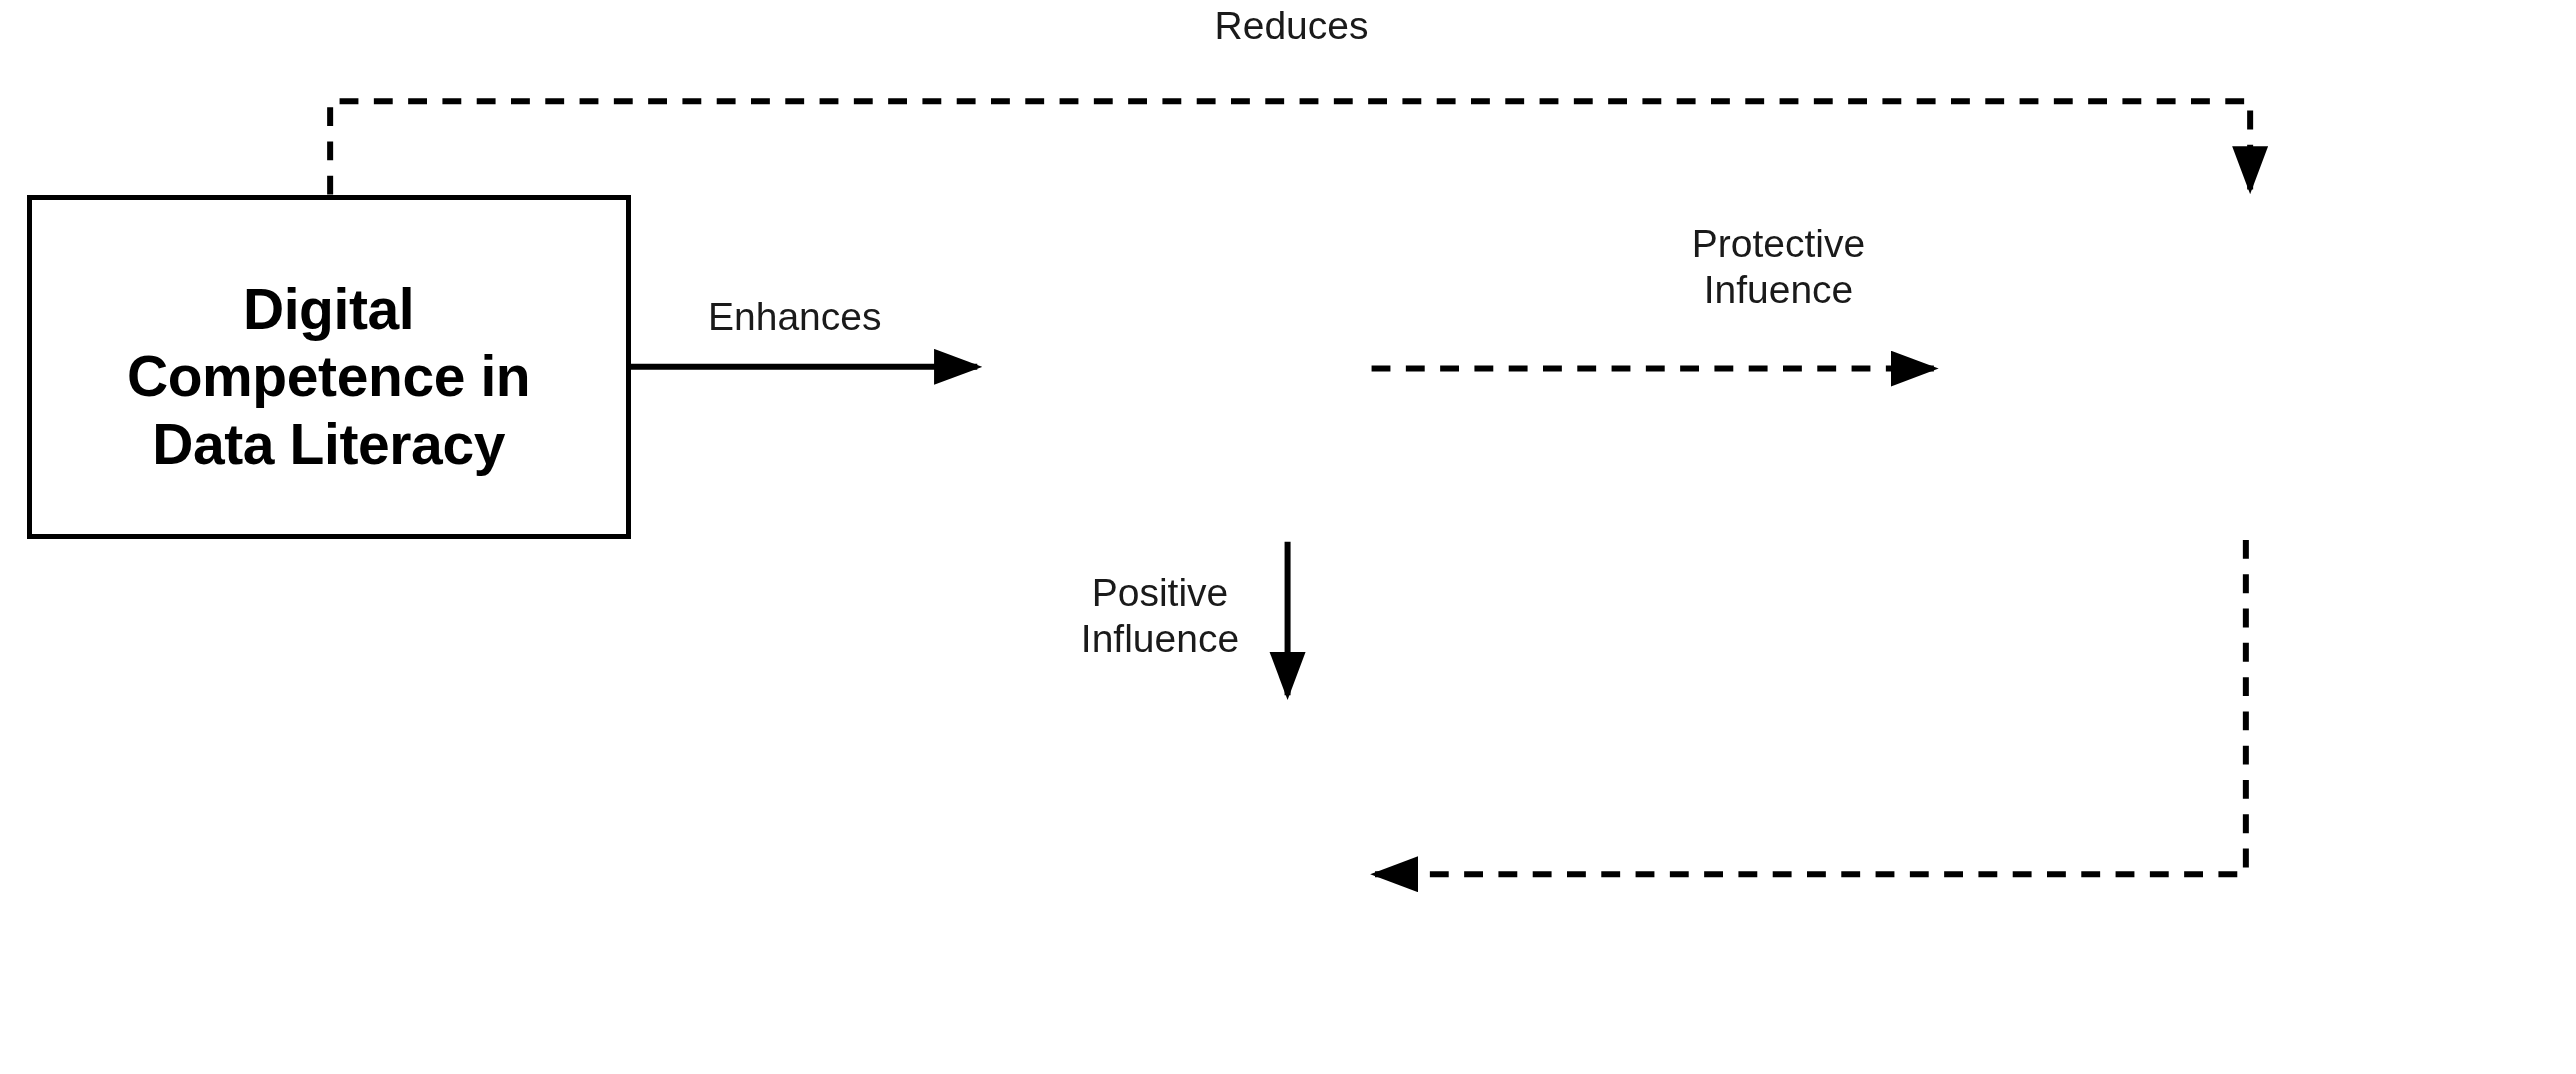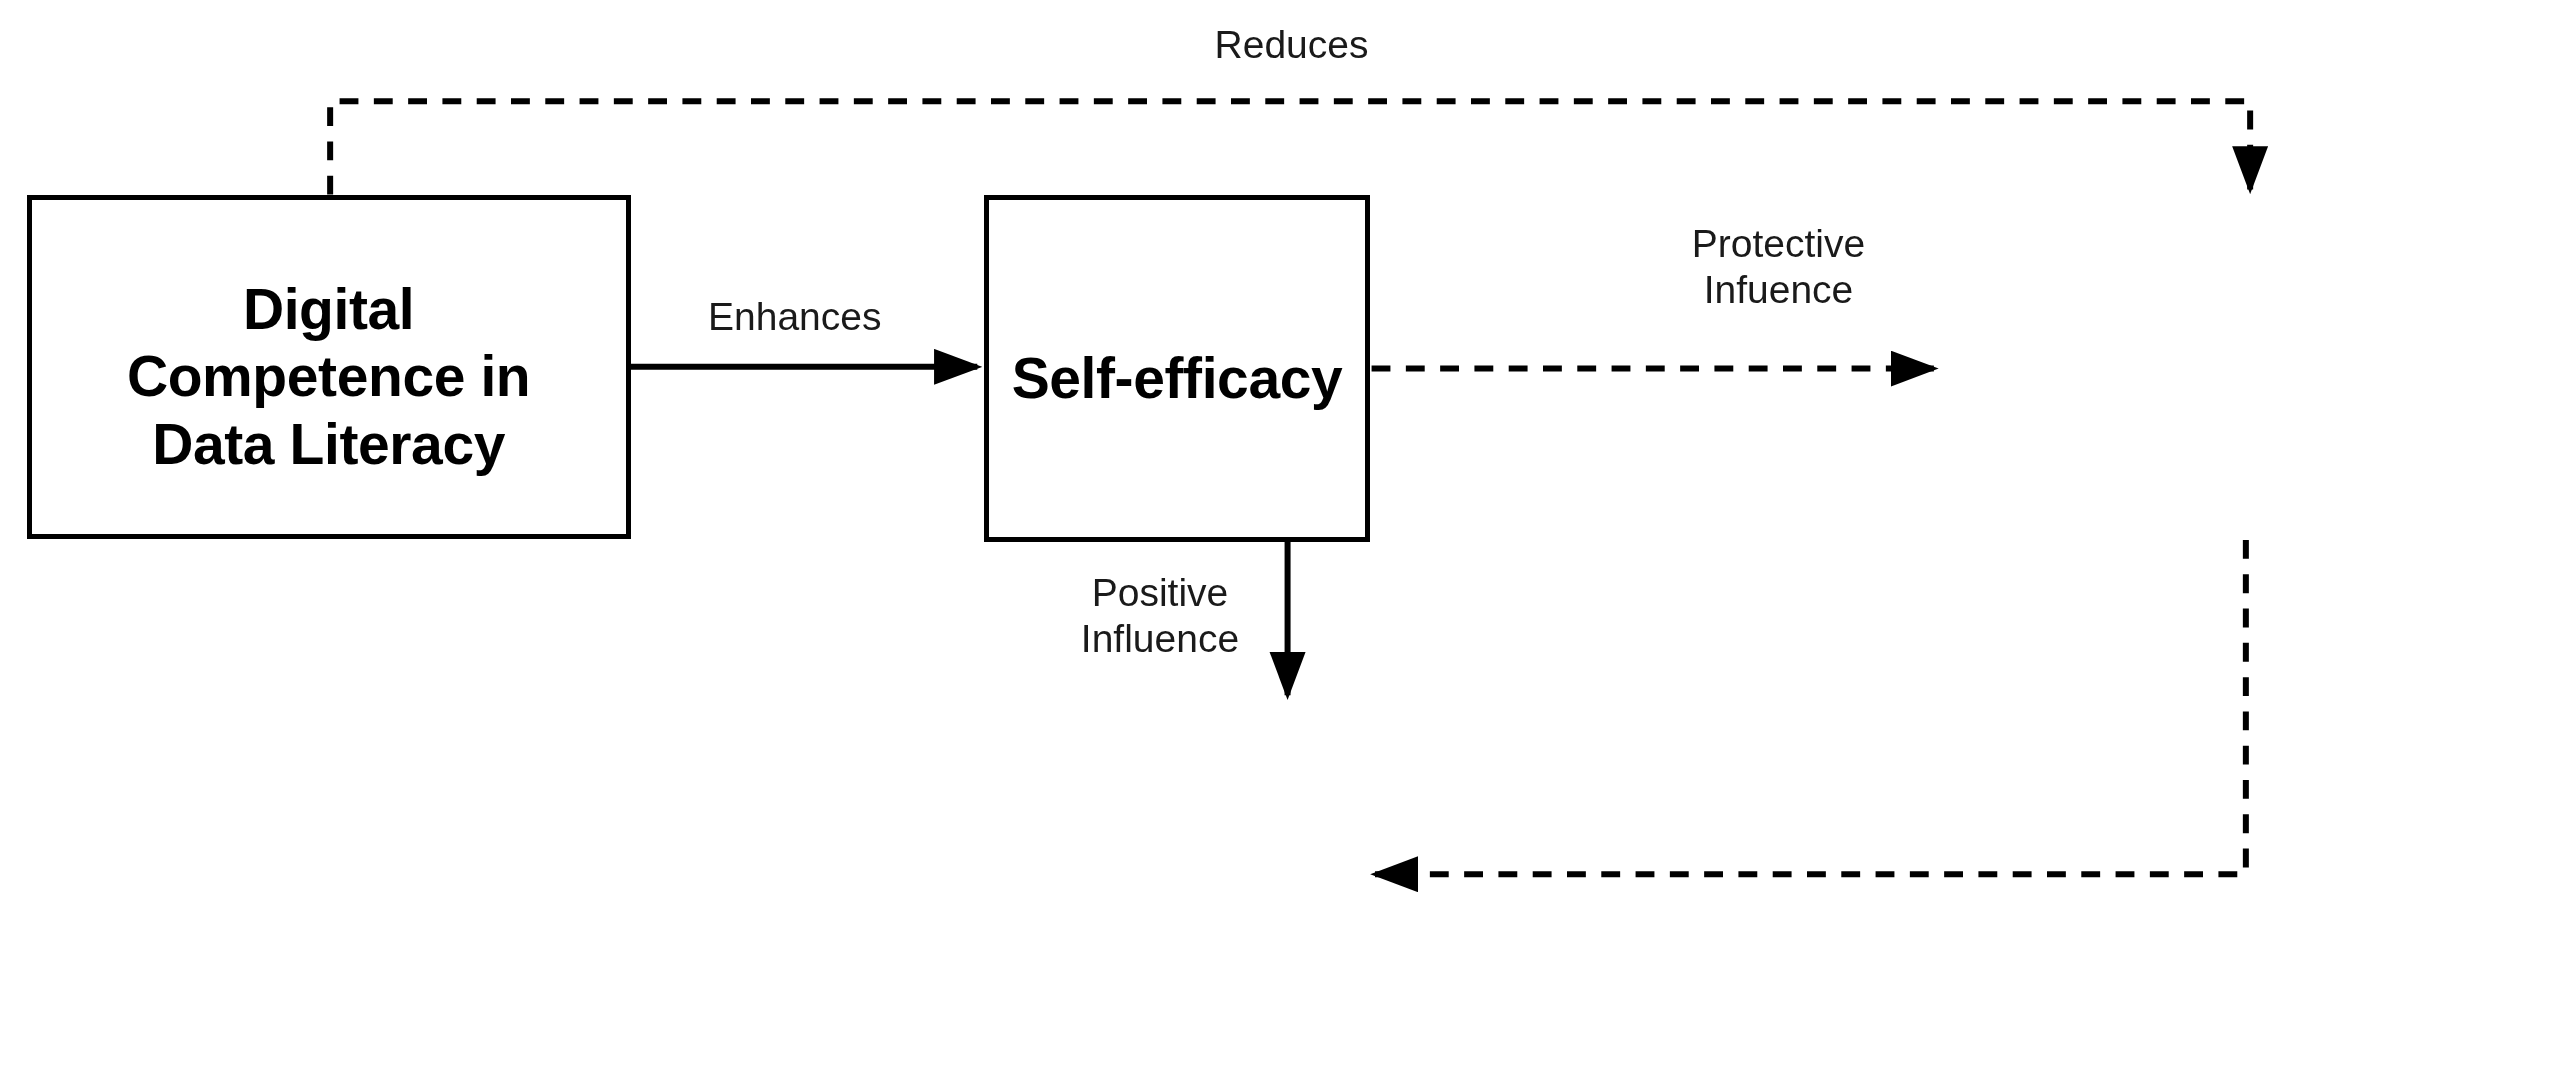--- a/index.html
+++ b/index.html
@@ -78,31 +78,28 @@
 
     <path d="M 385 227 L 385 118 L 2625 118 L 2625 221" fill="none" stroke="#000000" stroke-width="7" stroke-dasharray="22 18" marker-end="url(#arrowhead-dash)"></path>
   </svg>
 
   <div class="node-box" style="left:26.6px; top:195px; width:604px; height:344px;">
     <span class="node-label">Digital
 Competence in
 Data Literacy</span>
   </div>
 
-  <div class="node-box" style="left:984px; top:195px; width:386px; height:347px;">
-    <span class="node-label">Self-efficacy</span>
-  </div>
 
 
 
   <div class="edge-label left-align" style="left:682px; top:294px;margin-left:26px;">Enhances</div>
 
   <div class="edge-label center-align" style="left:1650px; top:221px; width:257px;">Protective
 Infuence</div>
 
   <div class="edge-label center-align" style="left:1053px; top:570px; width:214px;">Positive
 Influence</div>
 
 
-  <div class="edge-label center-align" style="left:1176px; top:22px; width:231px;">Reduces</div>
+  <div class="edge-label center-align" style="left:1176px; top:3px; width:231px;">Reduces</div>
 
 </div>
 
 
 </body></html>

